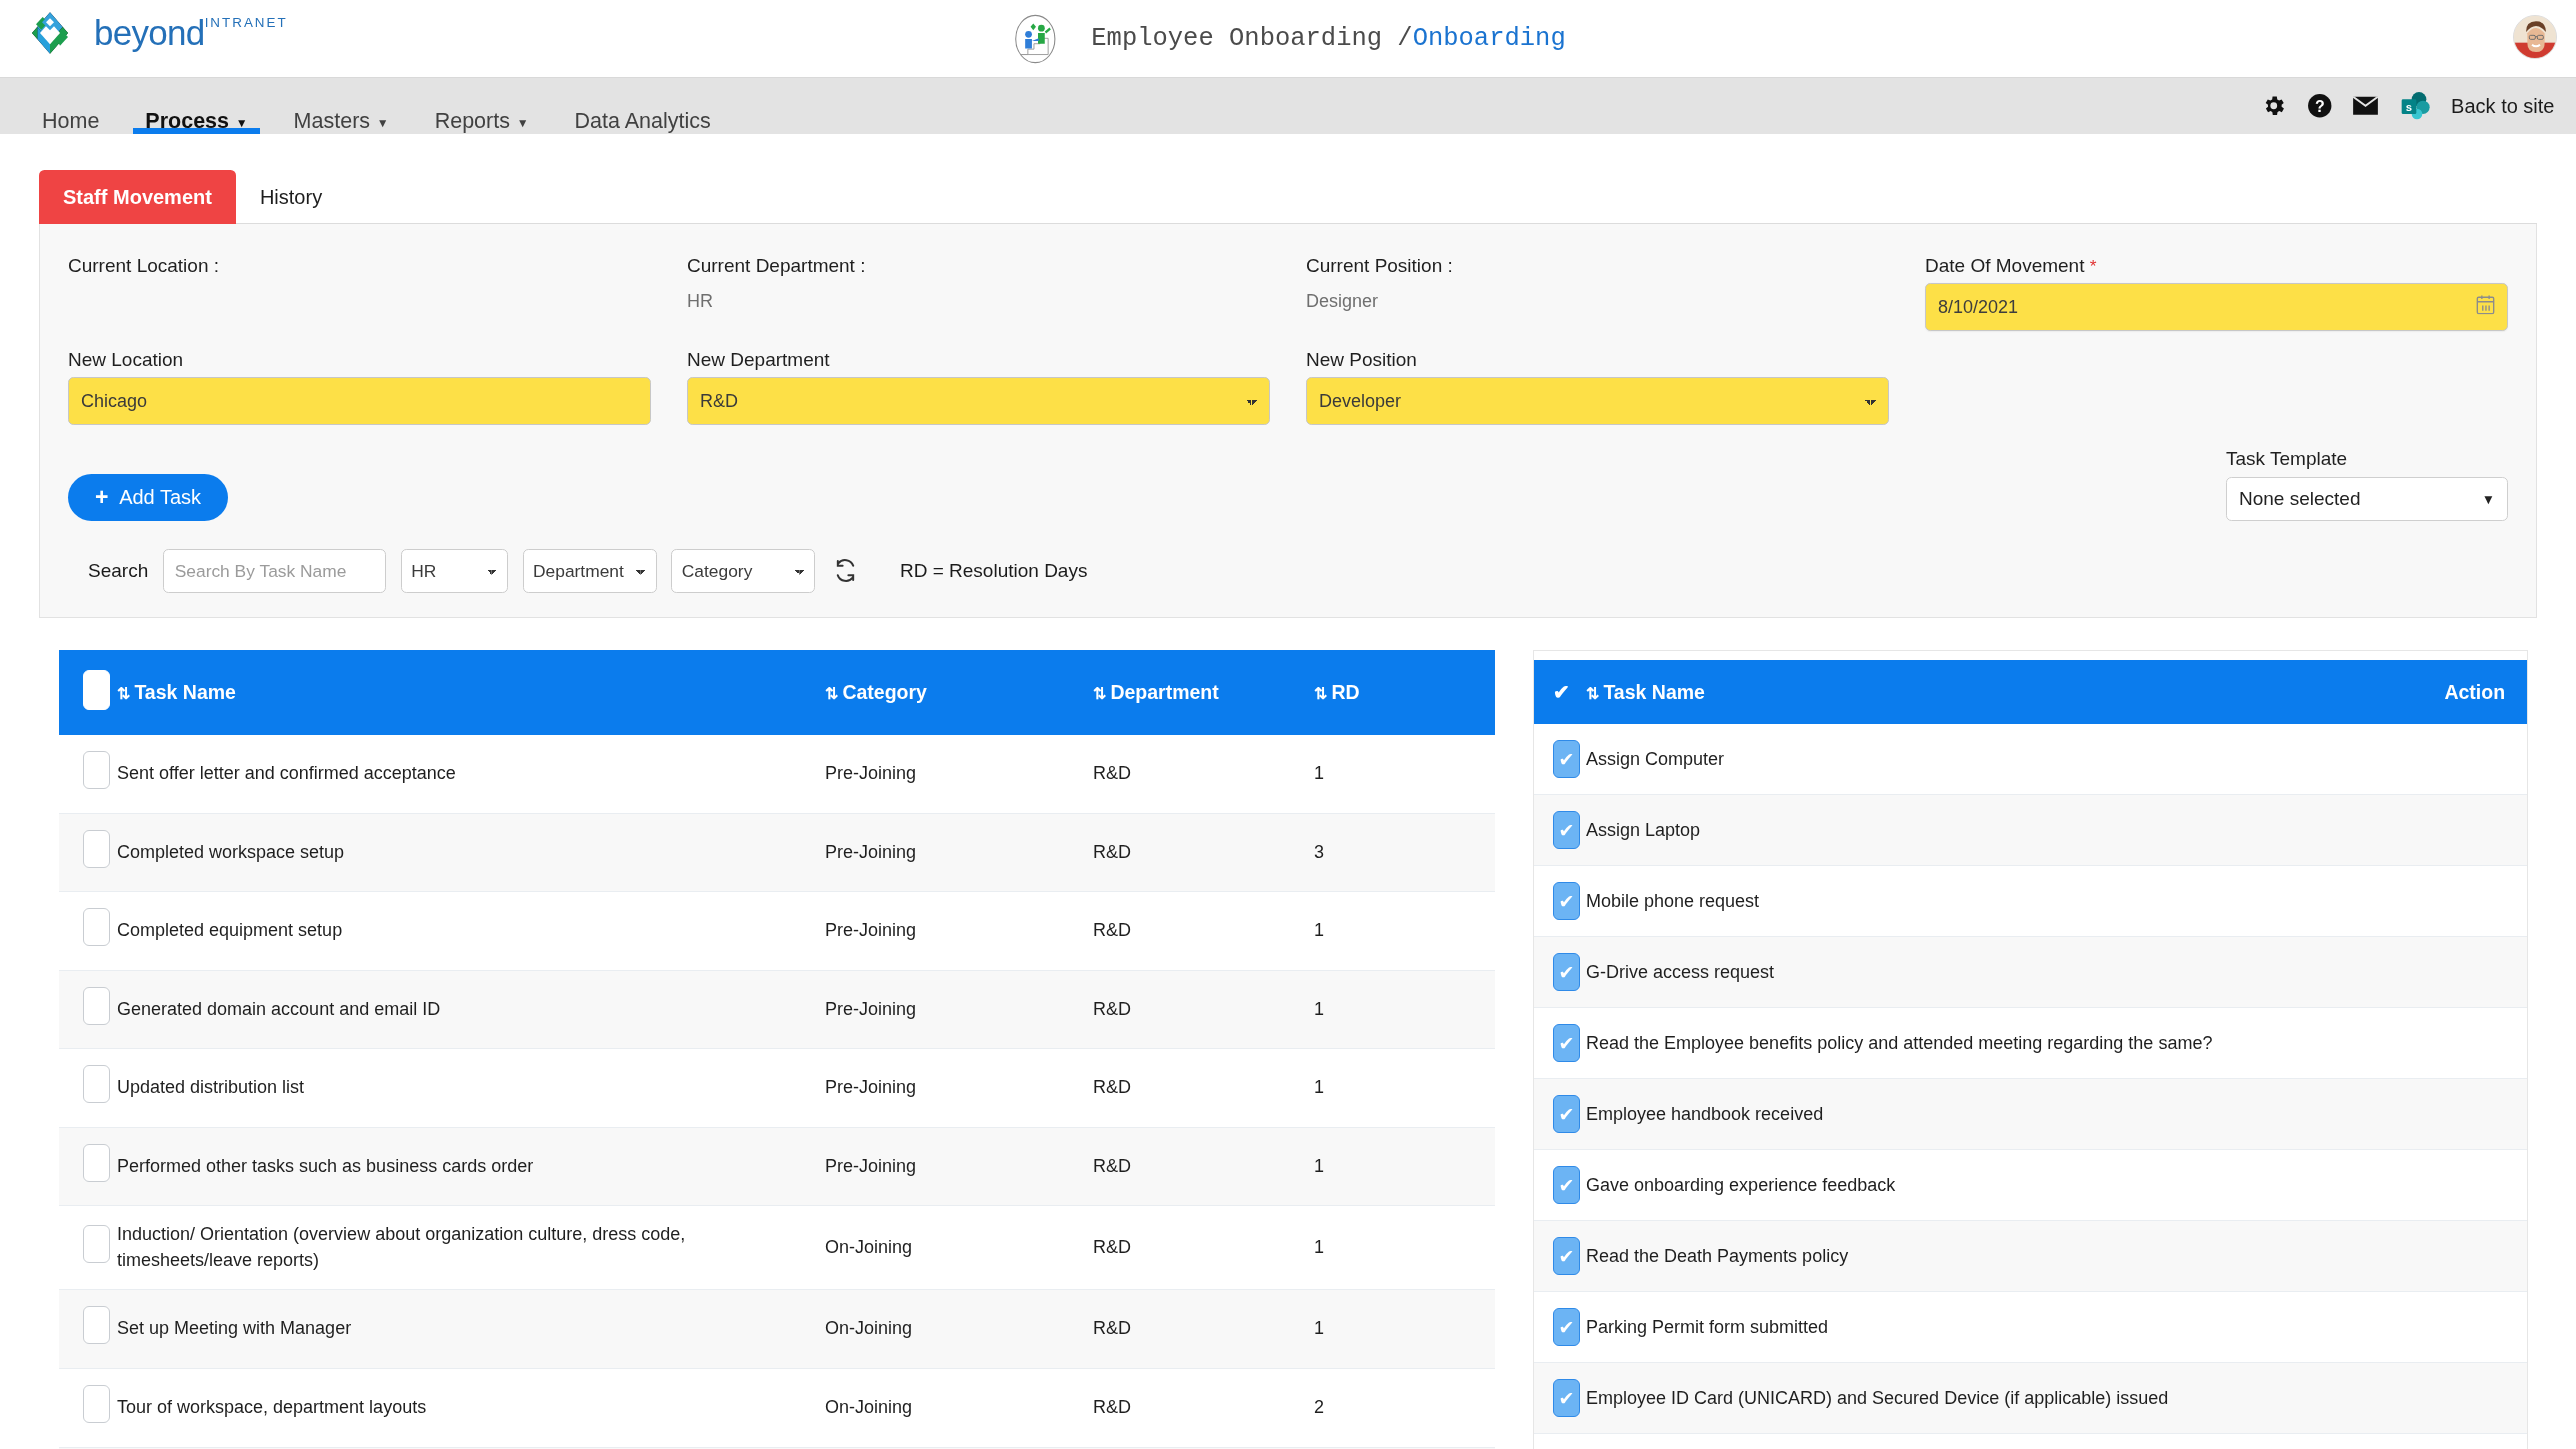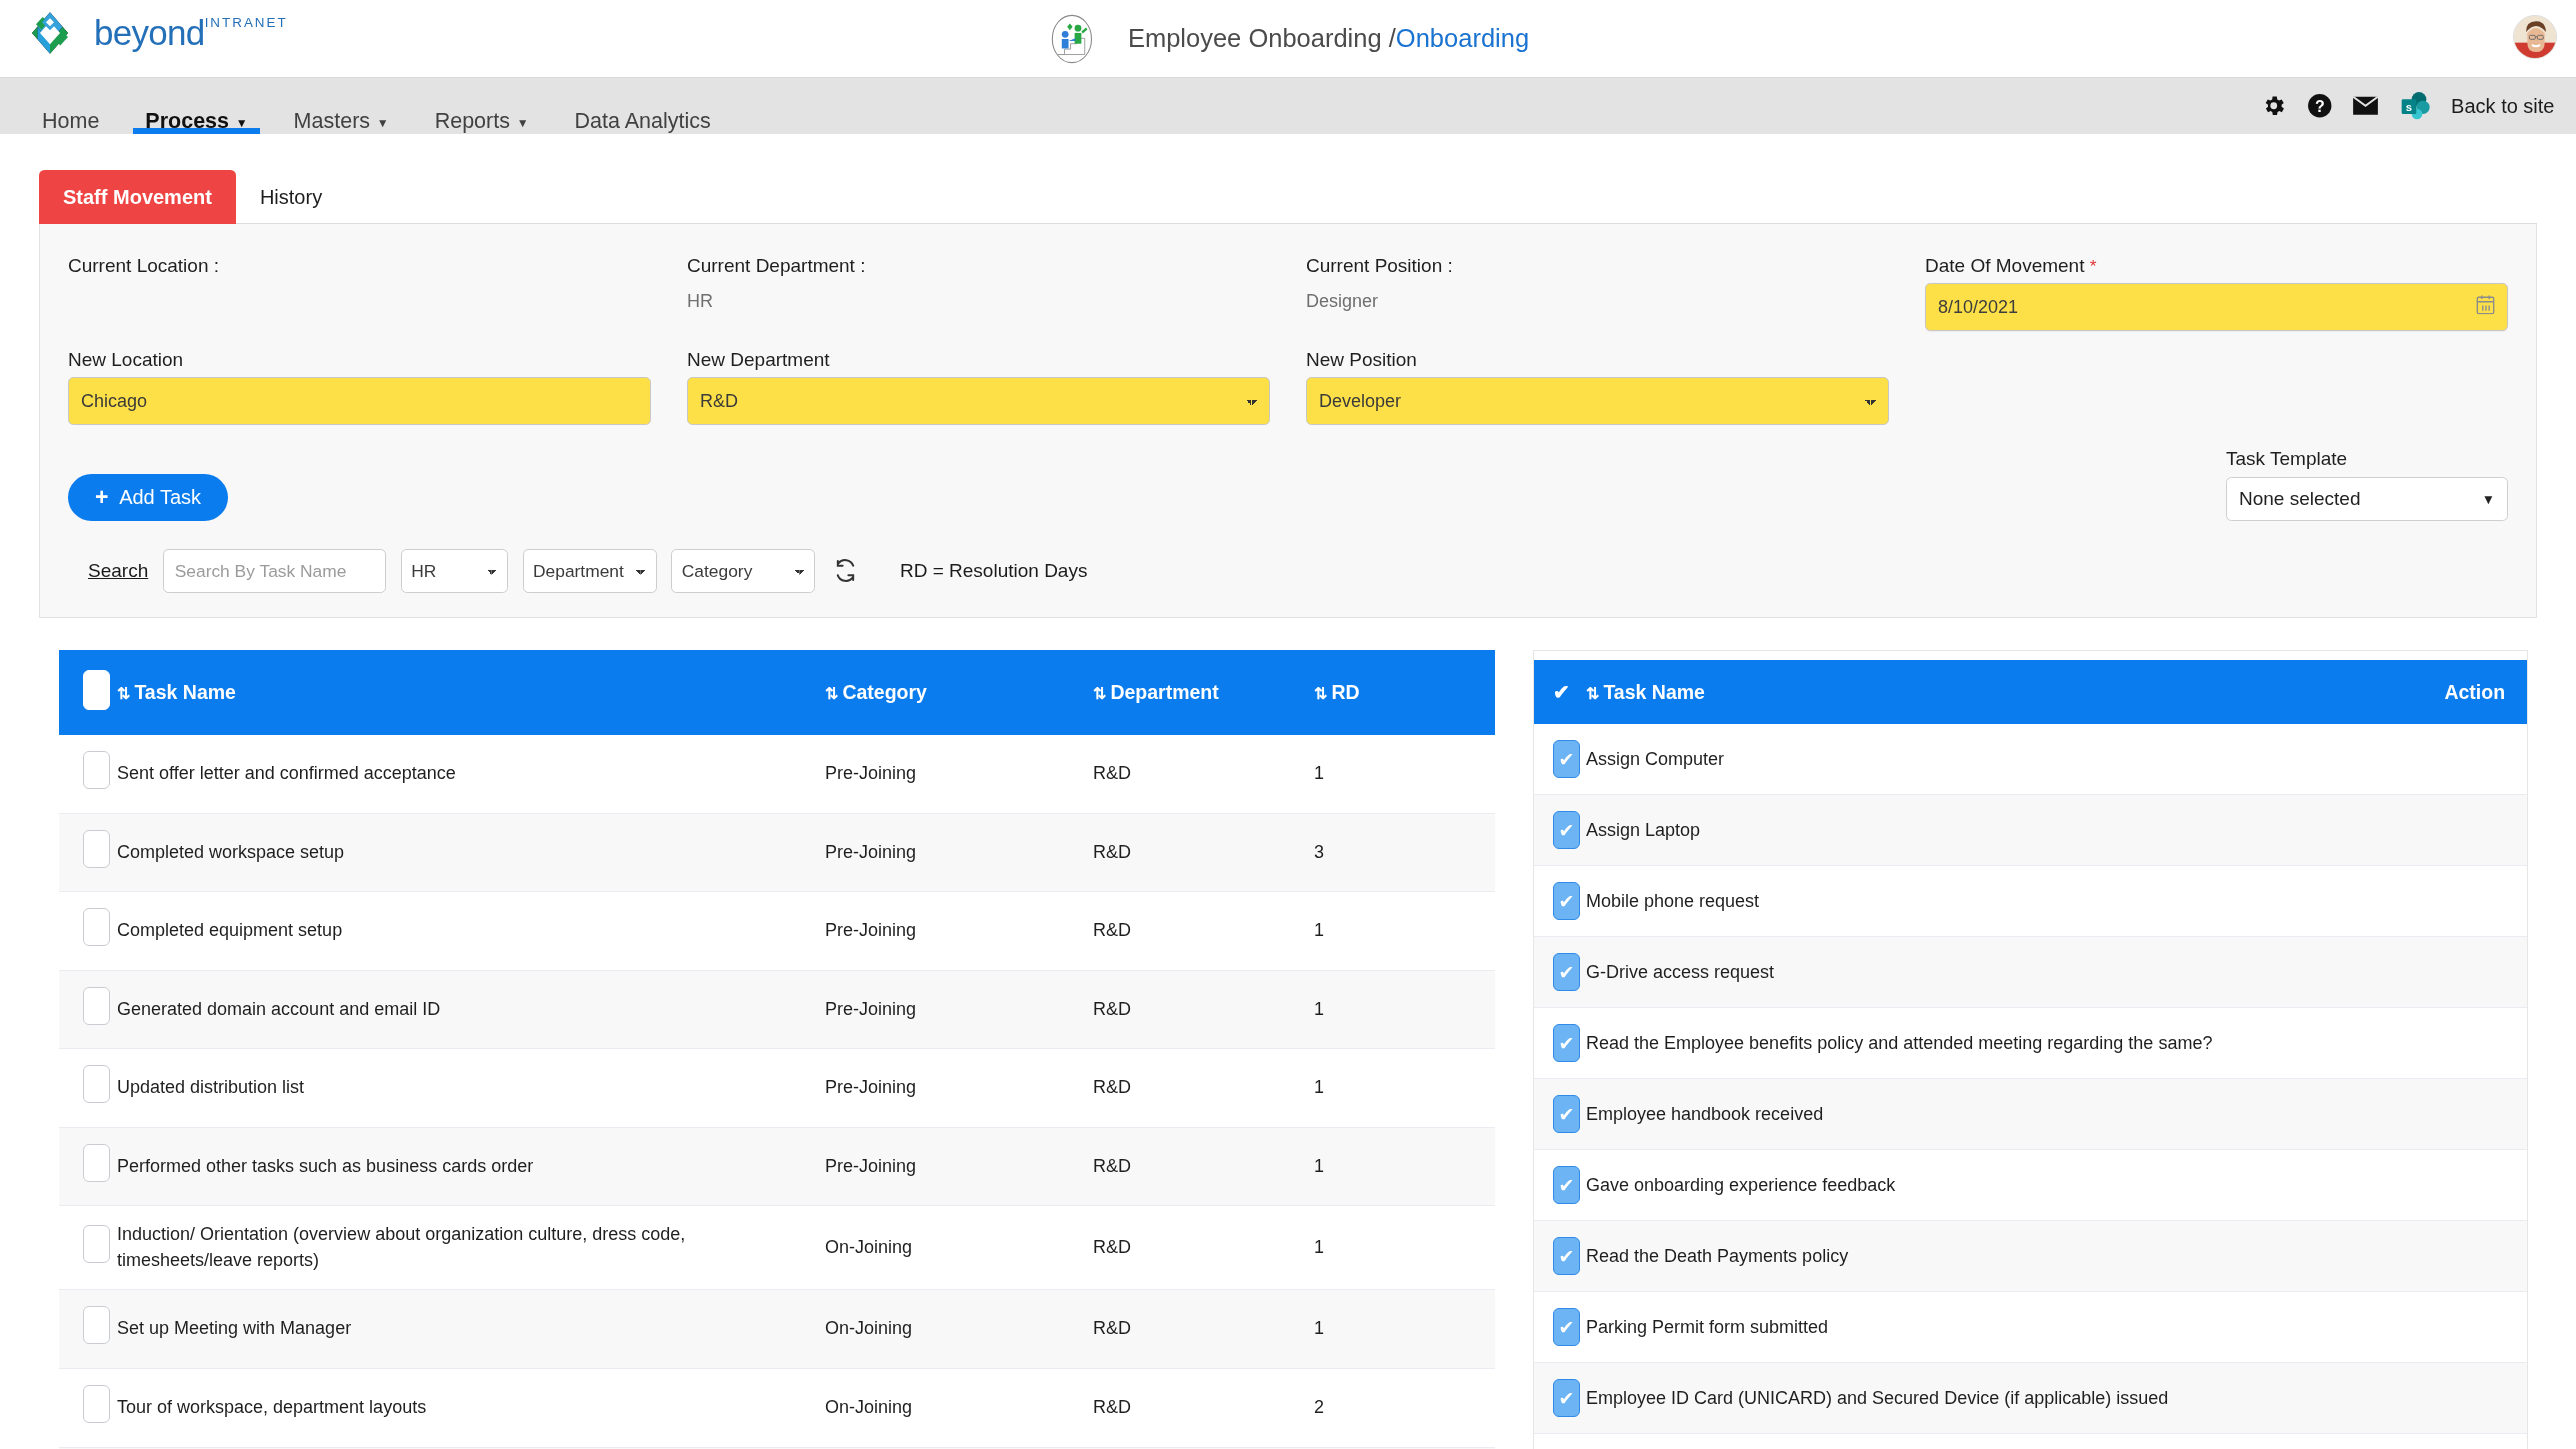--- a/index.html
+++ b/index.html
@@ -21,21 +21,21 @@
   }
   .logo-wrap { position: absolute; left: 28px; top: 10.7px; display: flex; align-items: center; }
   .logo-mark { width: 44px; height: 44px; }
   .logo-text { margin-left: 22px; display: flex; line-height: 1; }
   .logo-word { font-size: 35px; color: #2470b8; letter-spacing: -0.7px; font-weight: 400; }
   .logo-sub { font-size: 13.4px; color: #2470b8; letter-spacing: 2px; text-align: right; margin-top: 1.3px; }
 
   .title-wrap {
     position: absolute; left: 50%; top: 50%;
     transform: translate(-50%, -50%);
-    display: flex; align-items: center; gap: 31px;
+    display: flex; align-items: center; gap: 31px; font-family: Liberation Mono, monospace;
   }
   .title-badge { width: 50px; height: 50px; }
   .title-text { font-size: 25.5px; color: #4b4b4b; white-space: nowrap; }
   .title-text .accent { color: #1a73d0; }
 
   .avatar {
     position: absolute; right: 19px; top: 14.8px;
     width: 44px; height: 44px; border-radius: 50%;
     overflow: hidden; border: 0.7px solid #ddd;
     background: #efe6da;
@@ -117,21 +117,21 @@
   .tmpl-box { width: 282px; }
   .tmpl-label { font-size: 19px; color: #1f1f1f; margin-bottom: 6.7px; }
   .tmpl-select {
     width: 100%; height: 44px; border: 0.7px solid #cfcfcf; border-radius: 5.4px;
     background: #fff; display: flex; align-items: center; justify-content: space-between;
     padding: 0 12px; font-size: 19px; color: #222; cursor: pointer;
   }
   .tmpl-select .arrow { font-size: 13.4px; }
 
   .search-row { display: flex; align-items: center; gap: 14.8px; margin-top: 28px; padding-left: 20px; }
-  .search-label { font-size: 19px; color: #1a1a1a; text-decoration: underline; }
+  .search-label { font-size: 19px; color: #1a1a1a; }
   .search-input {
     width: 223px; height: 44px; border: 0.7px solid #cdcdcd; border-radius: 5.4px;
     font-size: 17.4px; padding: 0 10.7px; color: #444;
     font-family: "Liberation Sans", sans-serif; background: #fff;
   }
   .search-input::placeholder { color: #9b9b9b; }
   .mini-sel {
     height: 44px; border: 0.7px solid #cdcdcd; border-radius: 5.4px; background: #fff;
     font-size: 17.4px; padding: 0 27px 0 9.4px; color: #3b3b3b;
     font-family: "Liberation Sans", sans-serif;

